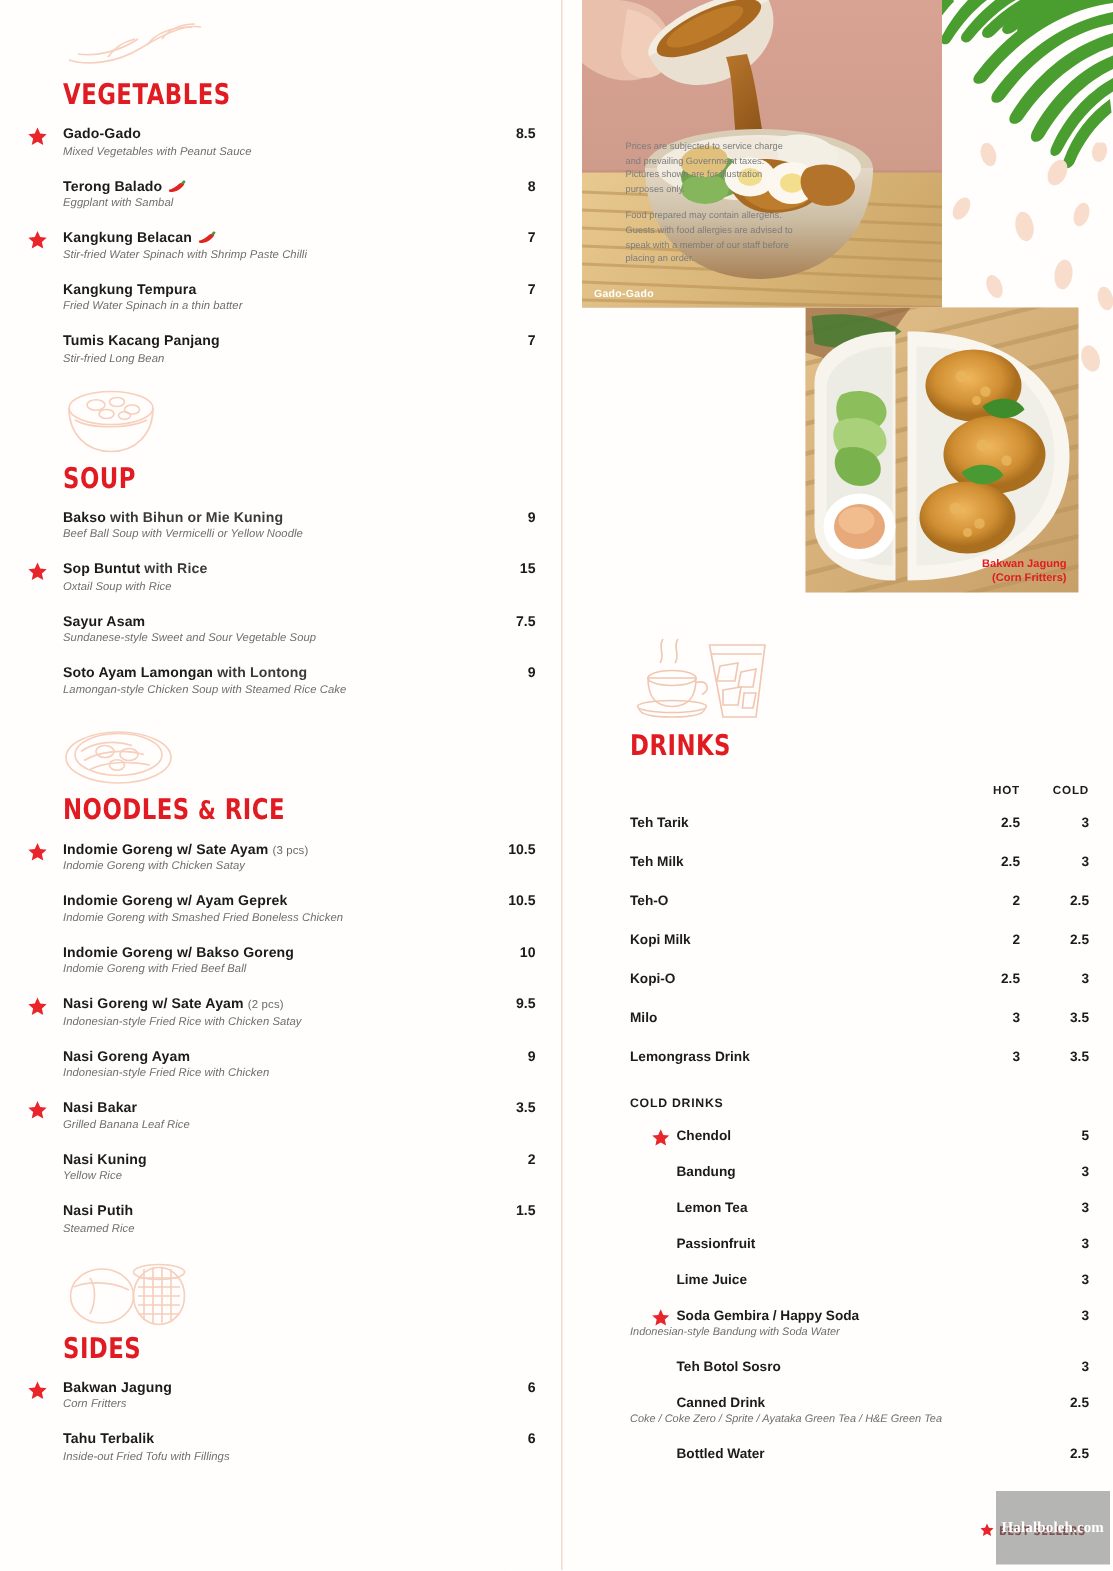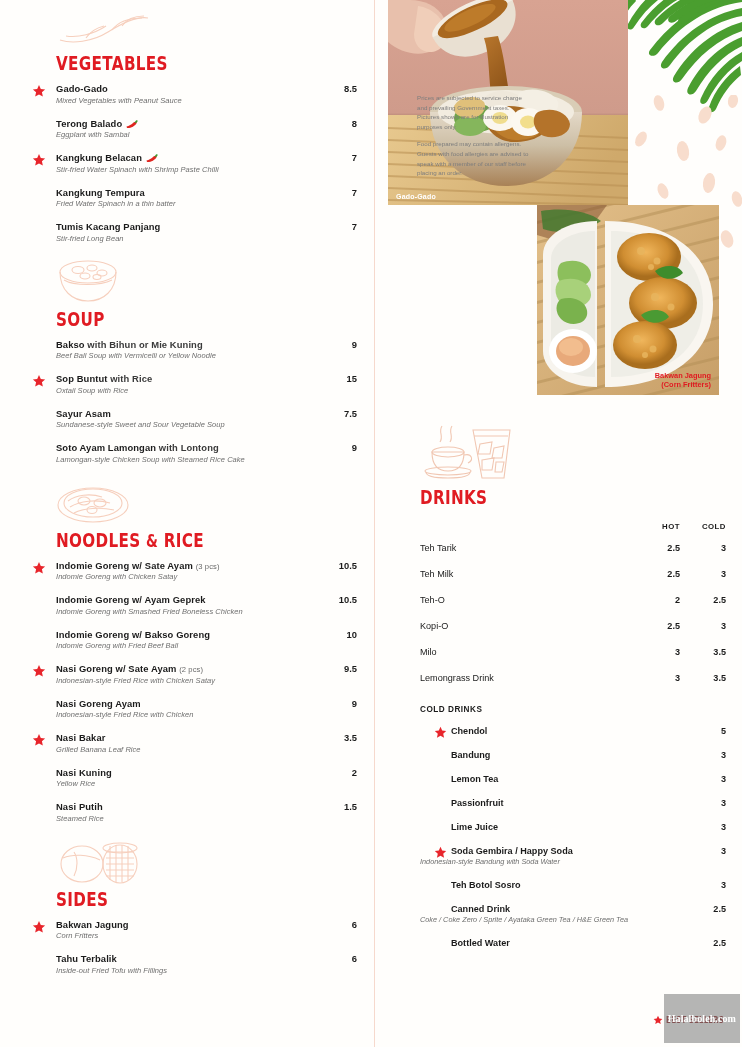--- a/index.html
+++ b/index.html
@@ -7,21 +7,21 @@
     width: 742px; height: 1047px;
     background: #ffffff;
     font-family: "Liberation Sans", sans-serif;
     overflow: hidden;
   }
   .page { position: relative; width: 742px; height: 1047px; background: #fffefc; }
 
   
   .left-col {
     position: absolute; left: 0; top: 0; width: 375px; height: 1047px;
-    padding: 0 18px 0 30px;
+    padding: 0 18px 0 16px;
   }
   .divider-v {
     position: absolute; left: 374px; top: 0; width: 1px; height: 1047px;
     background: #f6d9cd;
   }
 
   .section { position: relative; }
   .sec-icon {
     height: 48px; display: flex; align-items: flex-end;
     padding-left: 26px; opacity: .55;
@@ -110,21 +110,21 @@
     transform: scaleX(.80); transform-origin: left center; white-space: nowrap;
   }
 
   .dtable { width: 100%; border-collapse: collapse; }
   .dtable th {
     font-size: 7.8px; font-weight: 700; color: #1b1b1b;
     letter-spacing: .5px; text-align: right; padding-bottom: 12px;
   }
   .dtable th.blank { text-align: left; }
   .dtable td { font-size: 9.1px; color: #1b1b1b; padding: 0 0 16px 0; vertical-align: top; }
-  .dtable td.dname { font-weight: 400; text-align: left; }
+  .dtable td.dname { font-weight: 700; text-align: left; }
   .dtable td.dval { text-align: right; font-weight: 700; width: 46px; }
 
   .cold-head {
     font-size: 8.2px; font-weight: 700; color: #1b1b1b;
     letter-spacing: .5px; margin: 6px 0 12px 0;
   }
   .cold-item { position: relative; display: flex; justify-content: space-between;
                align-items: baseline; margin-bottom: 14px; margin-left: 31px; }
   .cold-item .star { position: absolute; left: -17px; top: 0; width: 13px; height: 13px; color: #e8252b; }
   .cold-name { font-size: 9.1px; font-weight: 700; color: #1b1b1b; }
@@ -613,20 +613,25 @@
               <td class="dname">Teh Milk</td>
               <td class="dval">2.5</td>
               <td class="dval">3</td>
             </tr>
             <tr>
               <td class="dname">Teh-O</td>
               <td class="dval">2</td>
               <td class="dval">2.5</td>
             </tr>
             <tr>
+              <td class="dname">Kopi Milk</td>
+              <td class="dval">2</td>
+              <td class="dval">2.5</td>
+            </tr>
+            <tr>
               <td class="dname">Kopi-O</td>
               <td class="dval">2.5</td>
               <td class="dval">3</td>
             </tr>
             <tr>
               <td class="dname">Milo</td>
               <td class="dval">3</td>
               <td class="dval">3.5</td>
             </tr>
             <tr>

